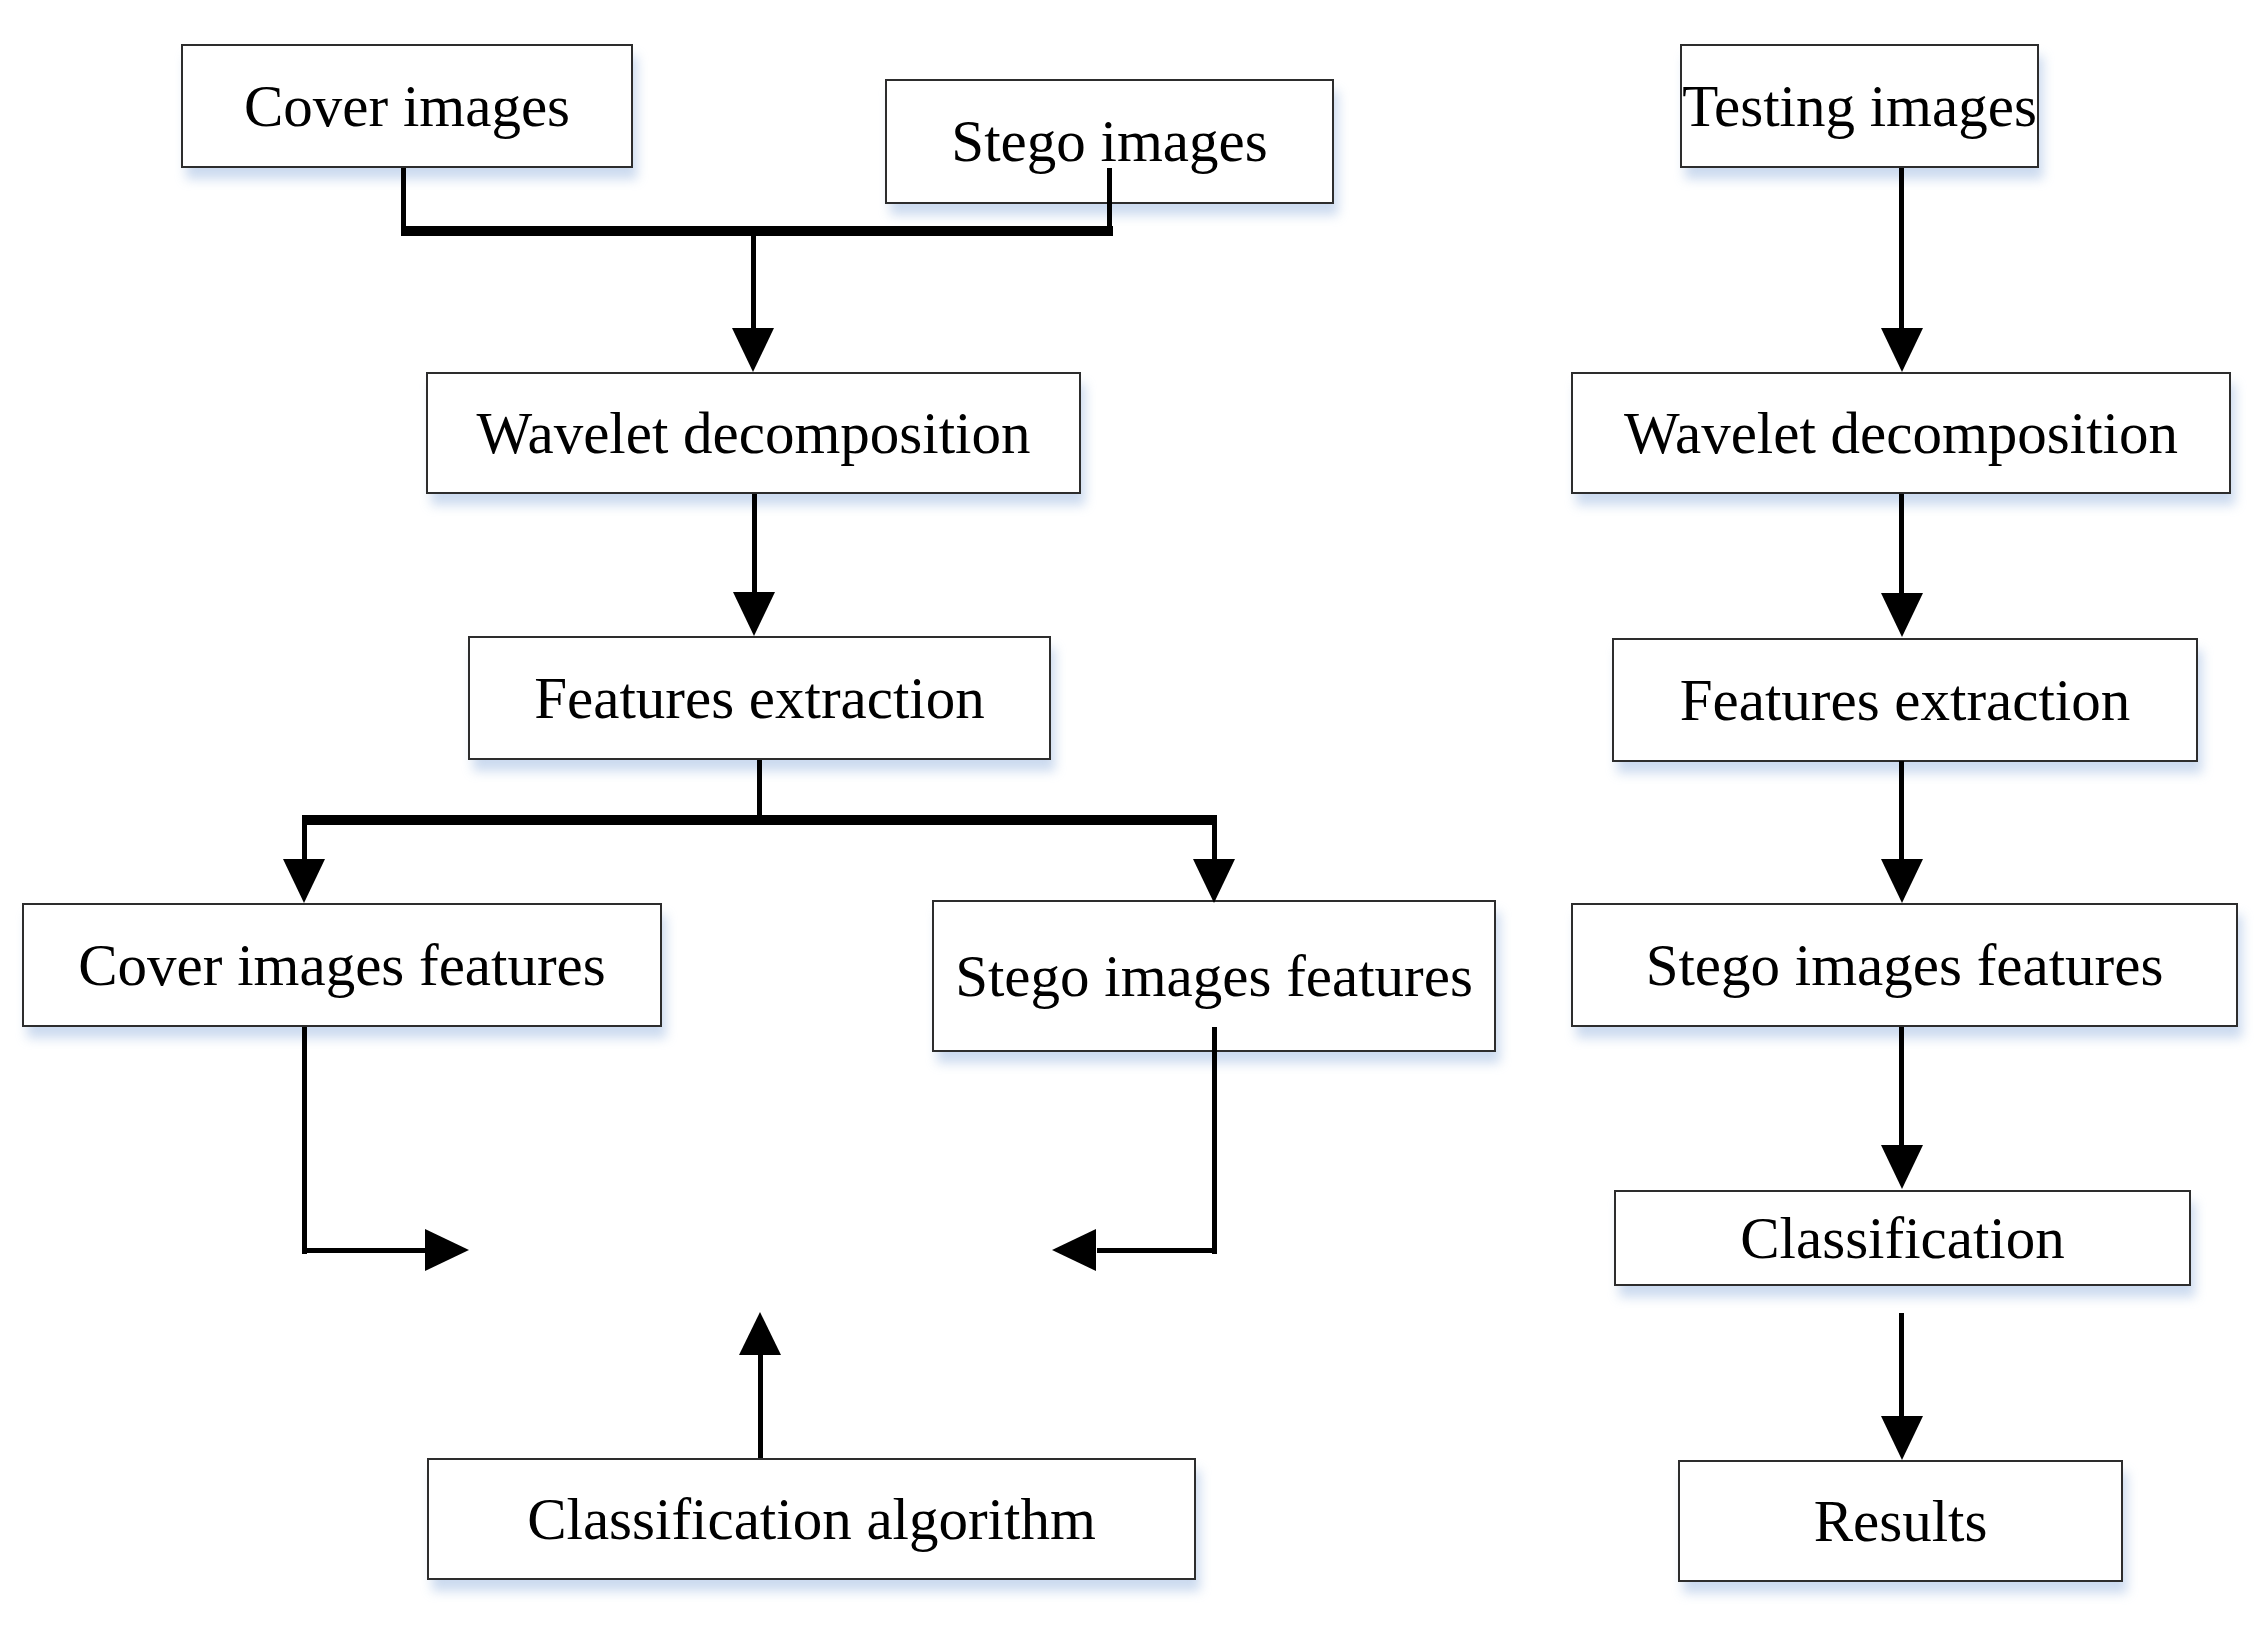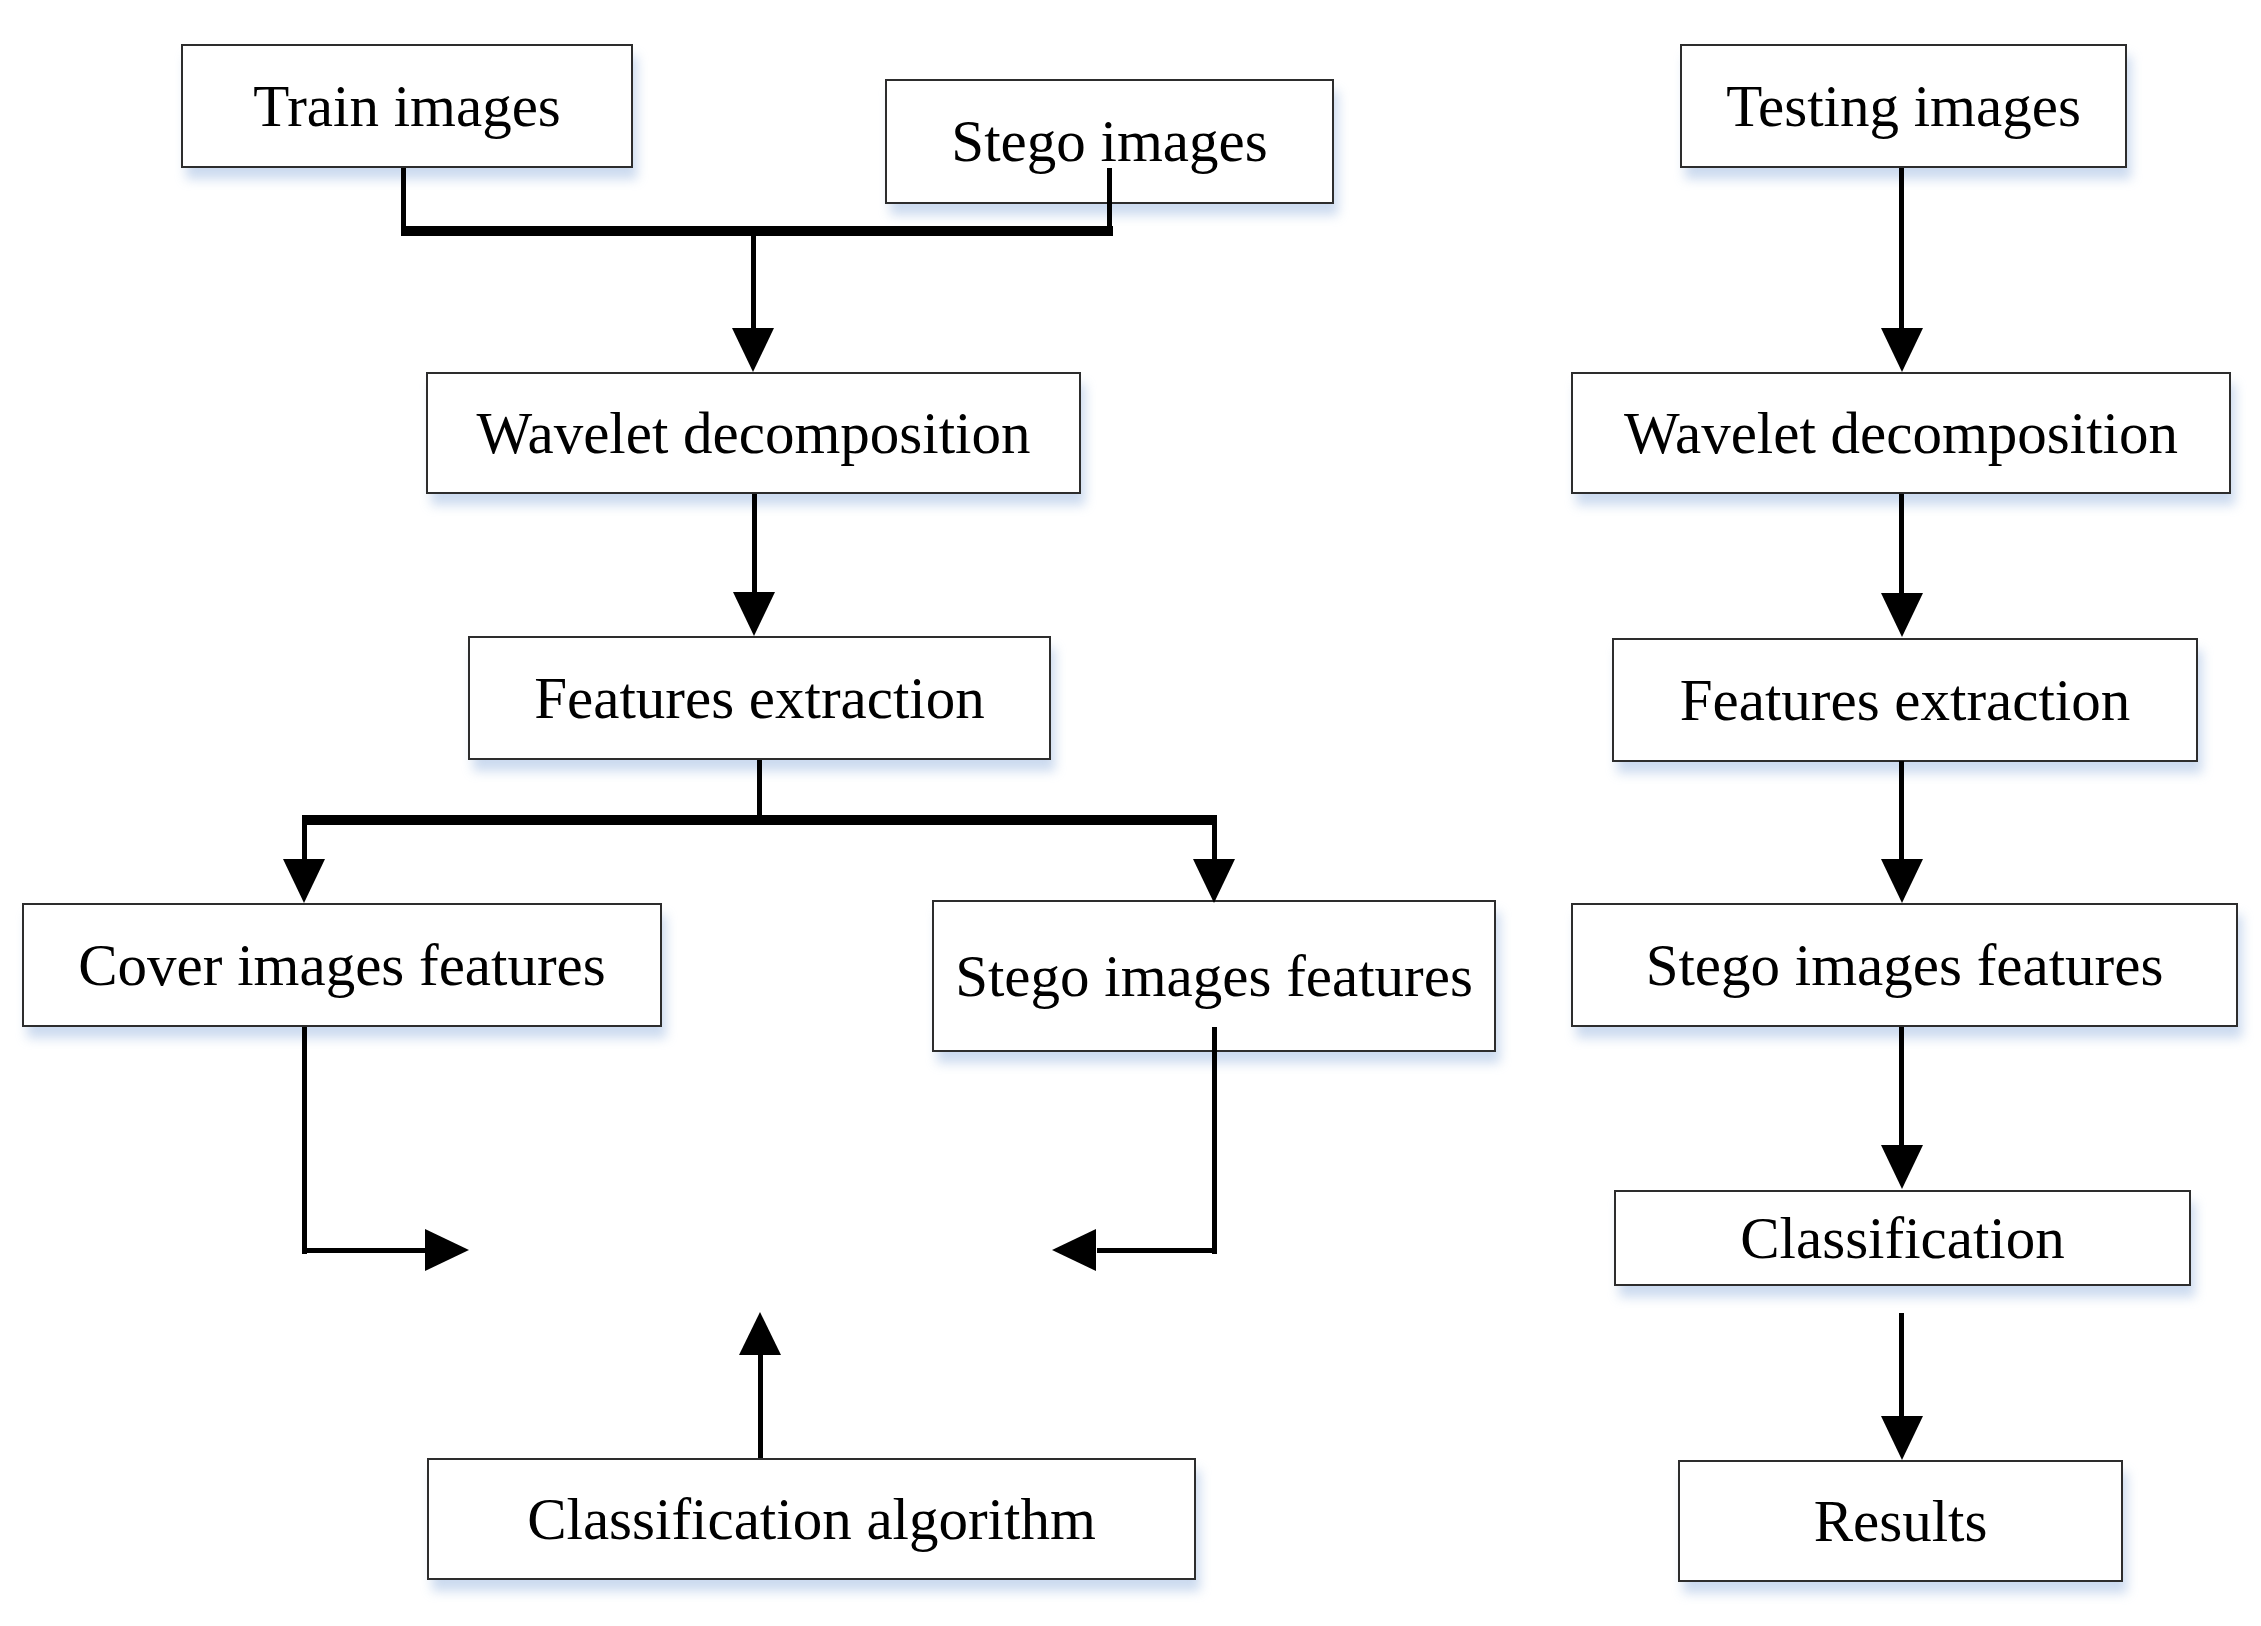--- a/index.html
+++ b/index.html
@@ -65,34 +65,34 @@
 
   
   #n-cover            { left: 181px;  top: 44px;   width: 452px; height: 124px; }
   #n-stego            { left: 885px; top: 48px;   width: 449px; height: 125px; margin-top: 31px; }
   #n-wavelet-train    { left: 426px;  top: 372px;  width: 655px; height: 122px; }
   #n-features-train   { left: 468px;  top: 636px;  width: 583px; height: 124px; }
   #n-cover-feat       { left: 22px;   top: 903px; width: 640px; height: 124px; }
   #n-stego-feat       { left: 932px; top: 900px; width: 564px; height: 152px; font-family: Liberation Serif, serif; }
   #n-train            { left: 469px;  top: 1188px; width: 583px; height: 124px; }
   #n-class-alg        { left: 427px;  top: 1458px; width: 769px; height: 122px; text-align: right; }
-  #n-testing          { left: 1680px; top: 44px;   width: 447px; height: 124px; }
+  #n-testing          { left: 1680px; top: 44px;   width: 359px; height: 124px; }
   #n-wavelet-test     { left: 1571px; top: 372px;  width: 660px; height: 122px; }
   #n-features-test    { left: 1612px; top: 638px;  width: 586px; height: 124px; }
   #n-test-feat        { left: 1571px; top: 903px; width: 667px; height: 124px; }
   #n-classification   { left: 1614px; top: 1190px; width: 577px; height: 96px; }
   #n-results          { left: 1678px; top: 1460px; width: 445px; height: 122px; }
 </style>
 </head>
 <body>
 
 <div id="canvas">
 
   <div class="node" id="n-cover">
-    <span>Train images</span>
+    <span>Cover images</span>
   </div>
   <div class="node" id="n-stego">
     <span>Stego images</span>
   </div>
   <div class="node" id="n-wavelet-train">
     <span>Wavelet decomposition</span>
   </div>
   <div class="node" id="n-features-train">
     <span>Features extraction</span>
   </div>

